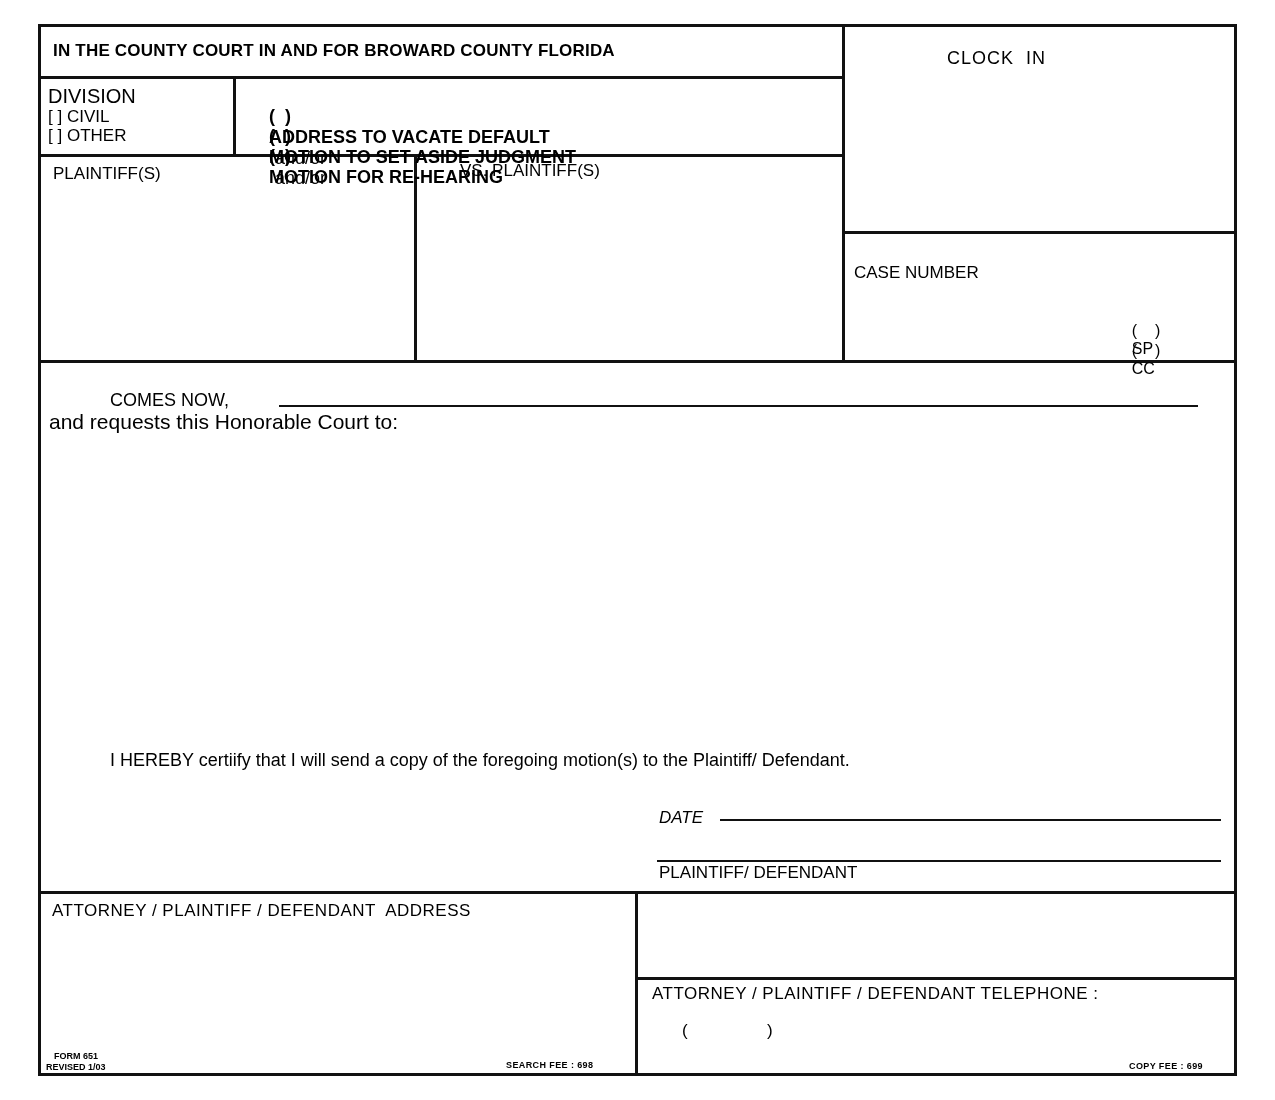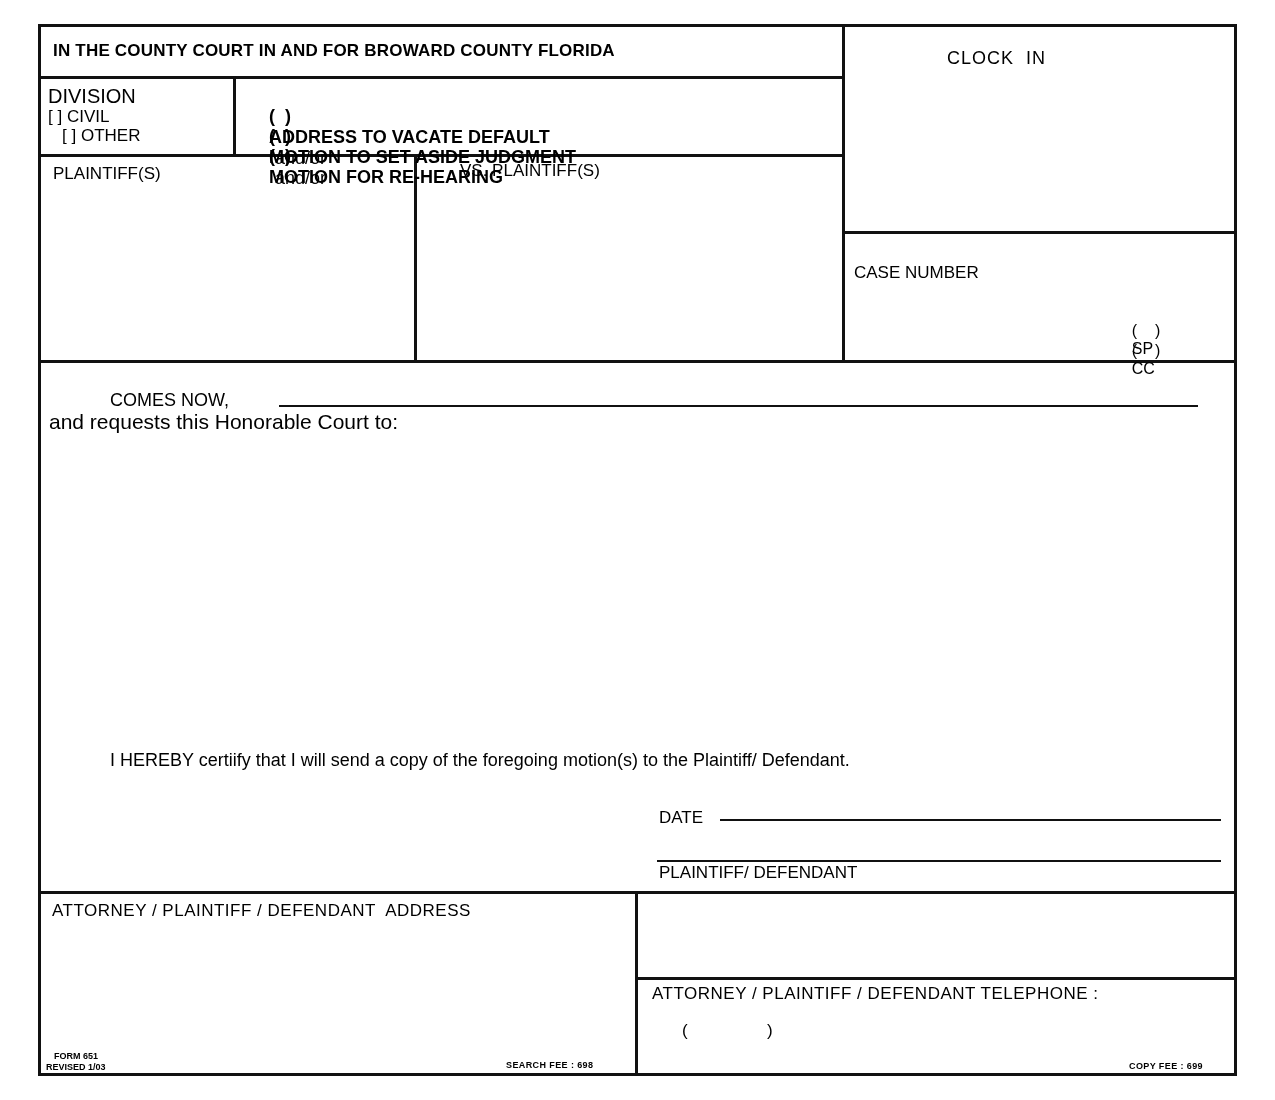--- a/index.html
+++ b/index.html
@@ -45,21 +45,21 @@
 
   <div class="t" style="left:947px;top:49px;font-size:18px;letter-spacing:1px;white-space:pre;">CLOCK  IN</div>
   <div class="field" style="left:846px;top:80px;width:386px;height:148px;"></div>
 
   <div class="t" style="left:48px;top:86px;font-size:20px;">DIVISION</div>
 
   <div class="abs" style="left:48px;top:107px;font-size:17px;">
     <span>[ ]</span>
     <span>CIVIL</span>
   </div>
-  <div class="abs" style="left:48px;top:126px;font-size:17px;margin-left:14px;">
+  <div class="abs" style="left:48px;top:126px;font-size:17px;">
     <span>[ ]</span>
     <span>OTHER</span>
   </div>
 
   <div class="abs" style="left:249px;top:85px;font-size:18px;white-space:pre;">
     <span class="bold">(  )</span>
     <span class="bold">ADDRESS TO VACATE DEFAULT</span>
     <span style="margin-left:6px;">and/or</span>
   </div>
   <div class="abs" style="left:249px;top:105px;font-size:18px;white-space:pre;">
@@ -91,21 +91,21 @@
   </div>
 
   <div class="t" style="left:110px;top:391px;font-size:18px;">COMES NOW,</div>
   <div class="abs" style="left:279px;top:405px;width:919px;height:2px;background:#111;"></div>
 
   <div class="t" style="left:49px;top:411px;font-size:21px;">and requests this Honorable Court to:</div>
   <div class="field" style="left:46px;top:436px;width:1180px;height:300px;"></div>
 
   <div class="t" style="left:110px;top:751px;font-size:18px;">I HEREBY certiify that I will send a copy of the foregoing motion(s) to the Plaintiff/ Defendant.</div>
 
-  <div class="t" style="left:659px;top:809px;font-size:17px;">DATE</div>
+  <div class="t" style="left:659px;top:809px;font-size:17px;font-style:italic;">DATE</div>
   <div class="abs" style="left:720px;top:819px;width:501px;height:2px;background:#111;"></div>
 
   <div class="abs" style="left:657px;top:860px;width:564px;height:2px;background:#111;"></div>
   <div class="t" style="left:659px;top:864px;font-size:17px;">PLAINTIFF/ DEFENDANT</div>
 
   <div class="t" style="left:52px;top:902px;font-size:17px;letter-spacing:0.5px;white-space:pre;">ATTORNEY / PLAINTIFF / DEFENDANT  ADDRESS</div>
   <div class="field" style="left:46px;top:926px;width:584px;height:120px;"></div>
 
   <div class="field" style="left:641px;top:897px;width:590px;height:78px;"></div>
 

